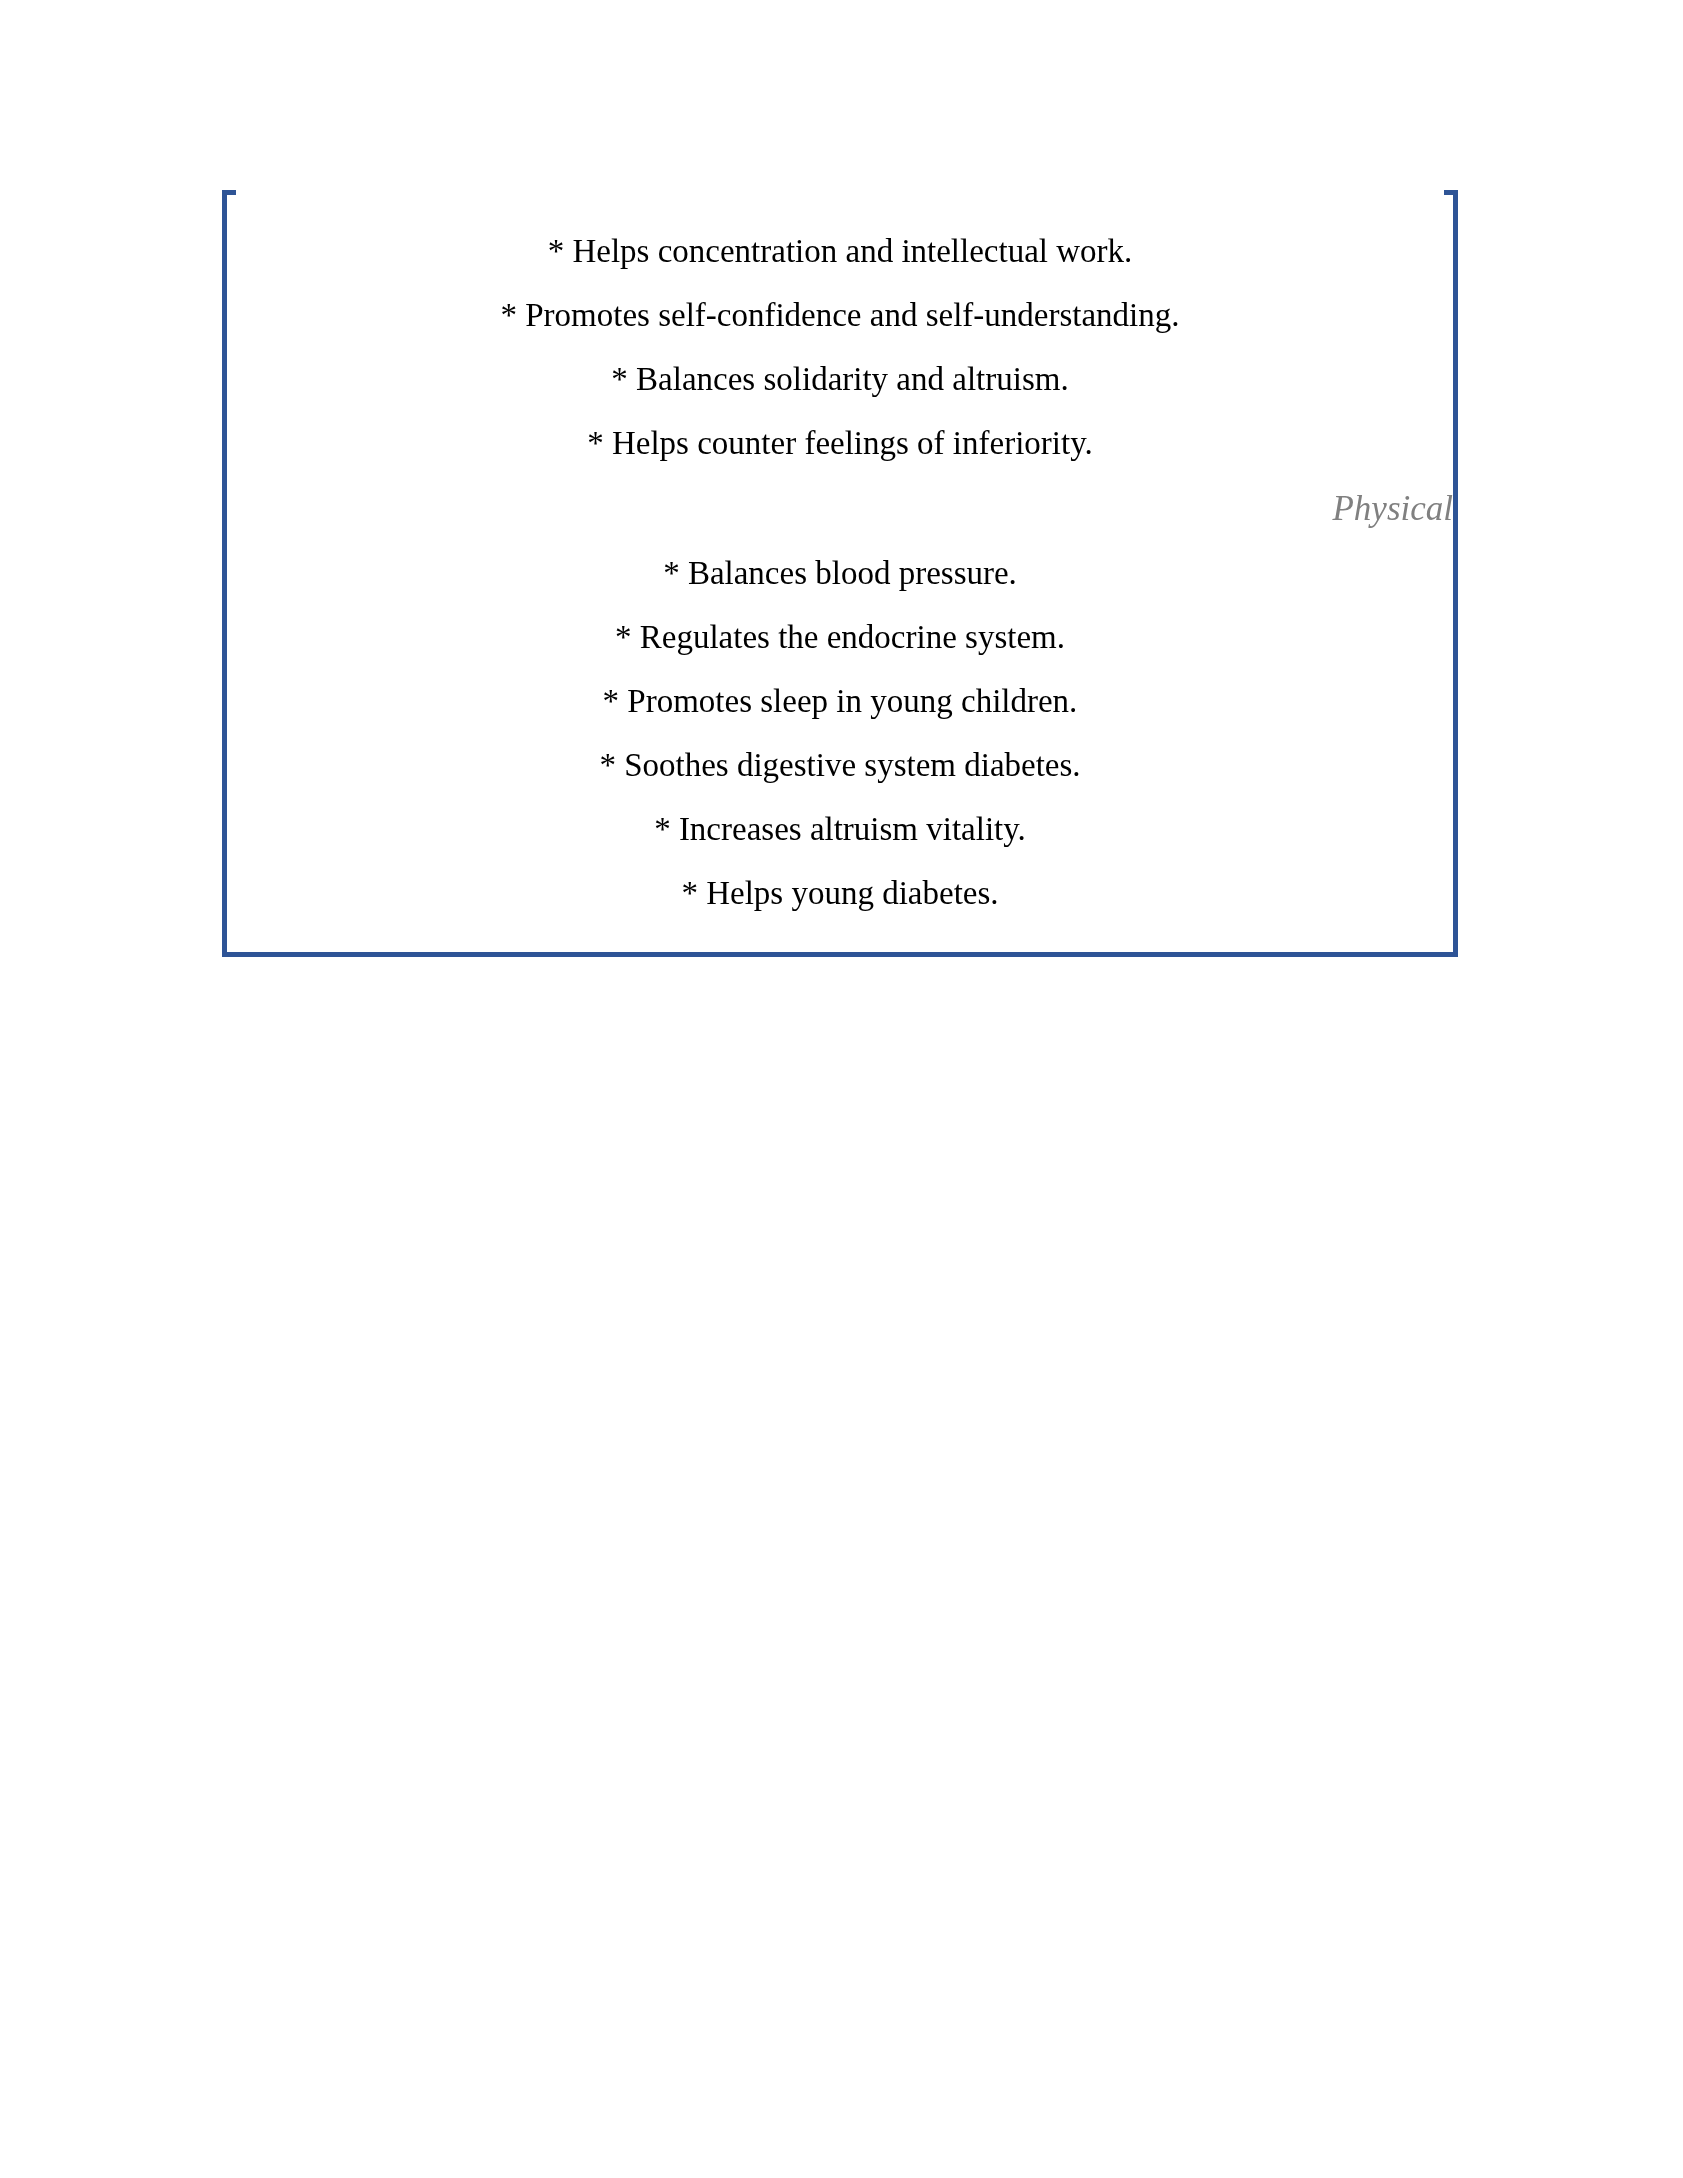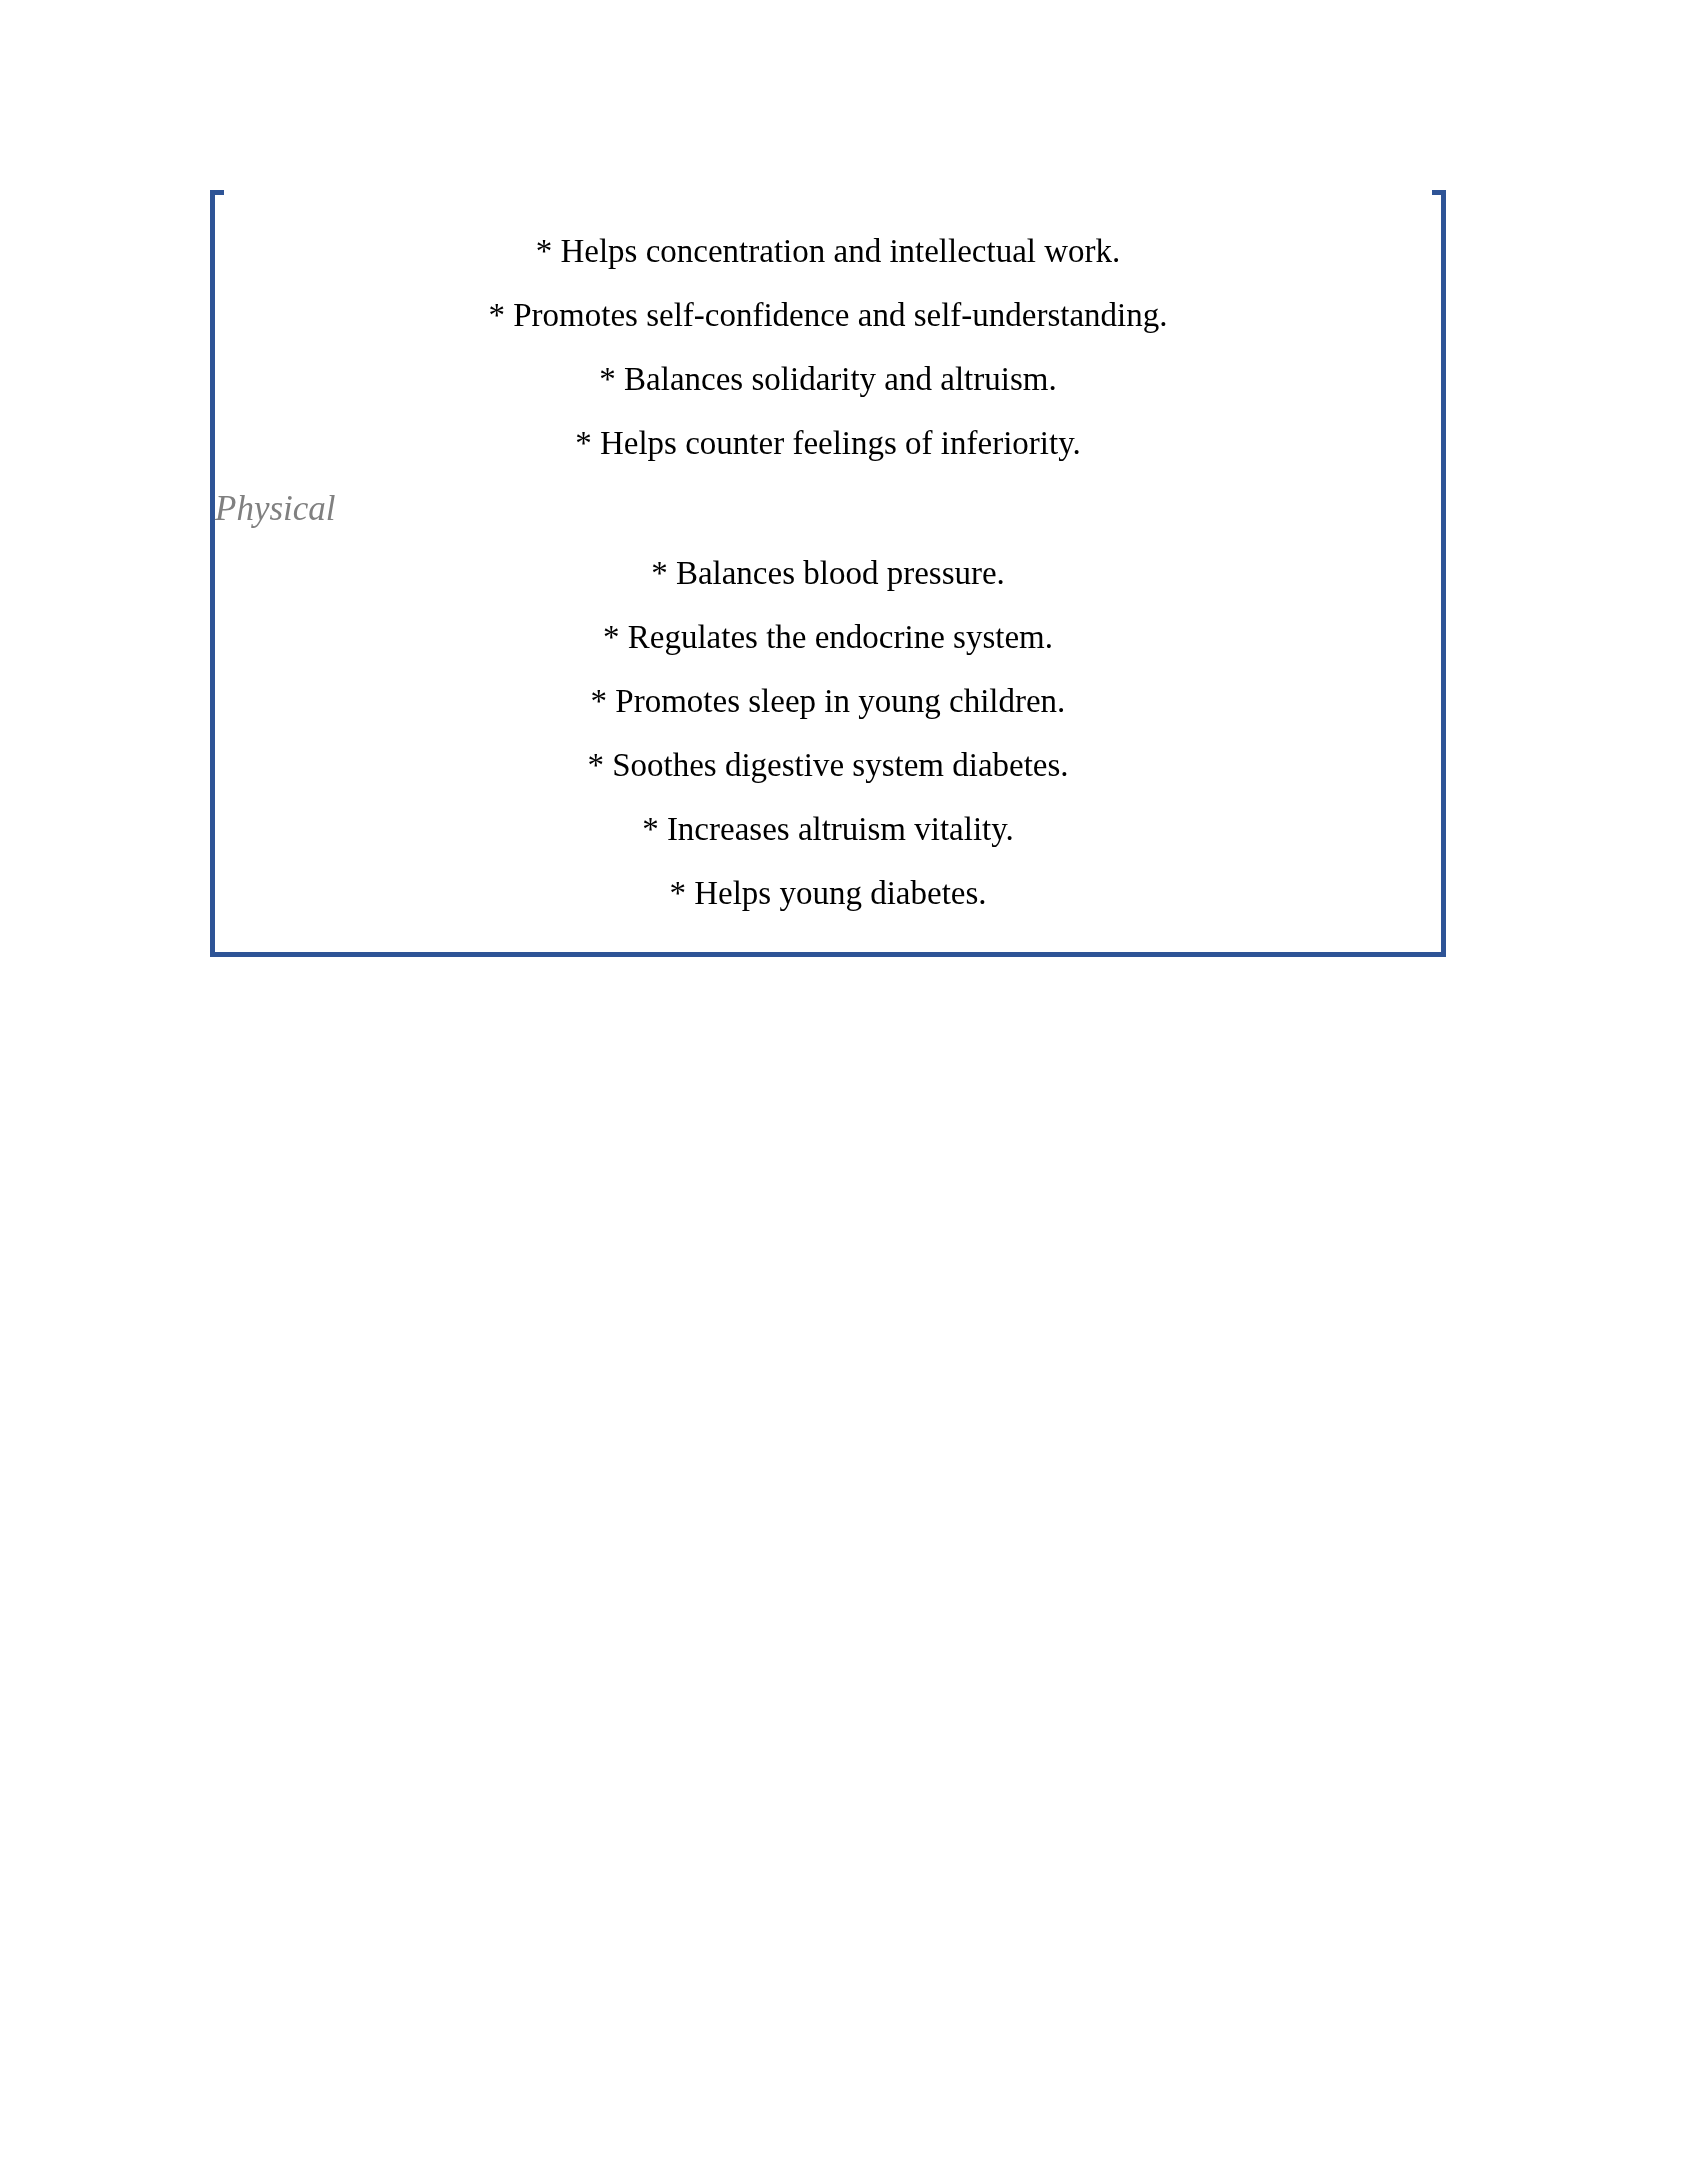--- a/index.html
+++ b/index.html
@@ -15,21 +15,21 @@
     position: relative;
   }
   .page {
     width: 1683px;
     height: 2178px;
     position: relative;
     background: #ffffff;
   }
   .doc-box {
     position: absolute;
-    left: 210px;
+    left: 222px;
     top: 190px;
     width: 1236px;
     box-sizing: border-box;
     border-left: 5px solid #2e5496;
     border-right: 5px solid #2e5496;
     border-bottom: 5px solid #2e5496;
     border-top: 5px solid #2e5496;
     
     border-top-color: transparent;
     padding: 0 0 42px 0;
@@ -49,21 +49,21 @@
     font-size: 33px;
     line-height: 1.0;
     margin: 0;
     padding: 0;
   }
   .spacer-first { height: 40px; }
   .line-block {
     margin-bottom: 31px;
   }
   .heading {
-    text-align: left;
+    text-align: right;
     font-size: 35px;
     font-style: italic;
     text-decoration: underline;
     color: #808080;
     margin: 0 0 31px 0;
     line-height: 1.0;
   }
   .heading span { display: inline-block; }
 </style>
 </head>

